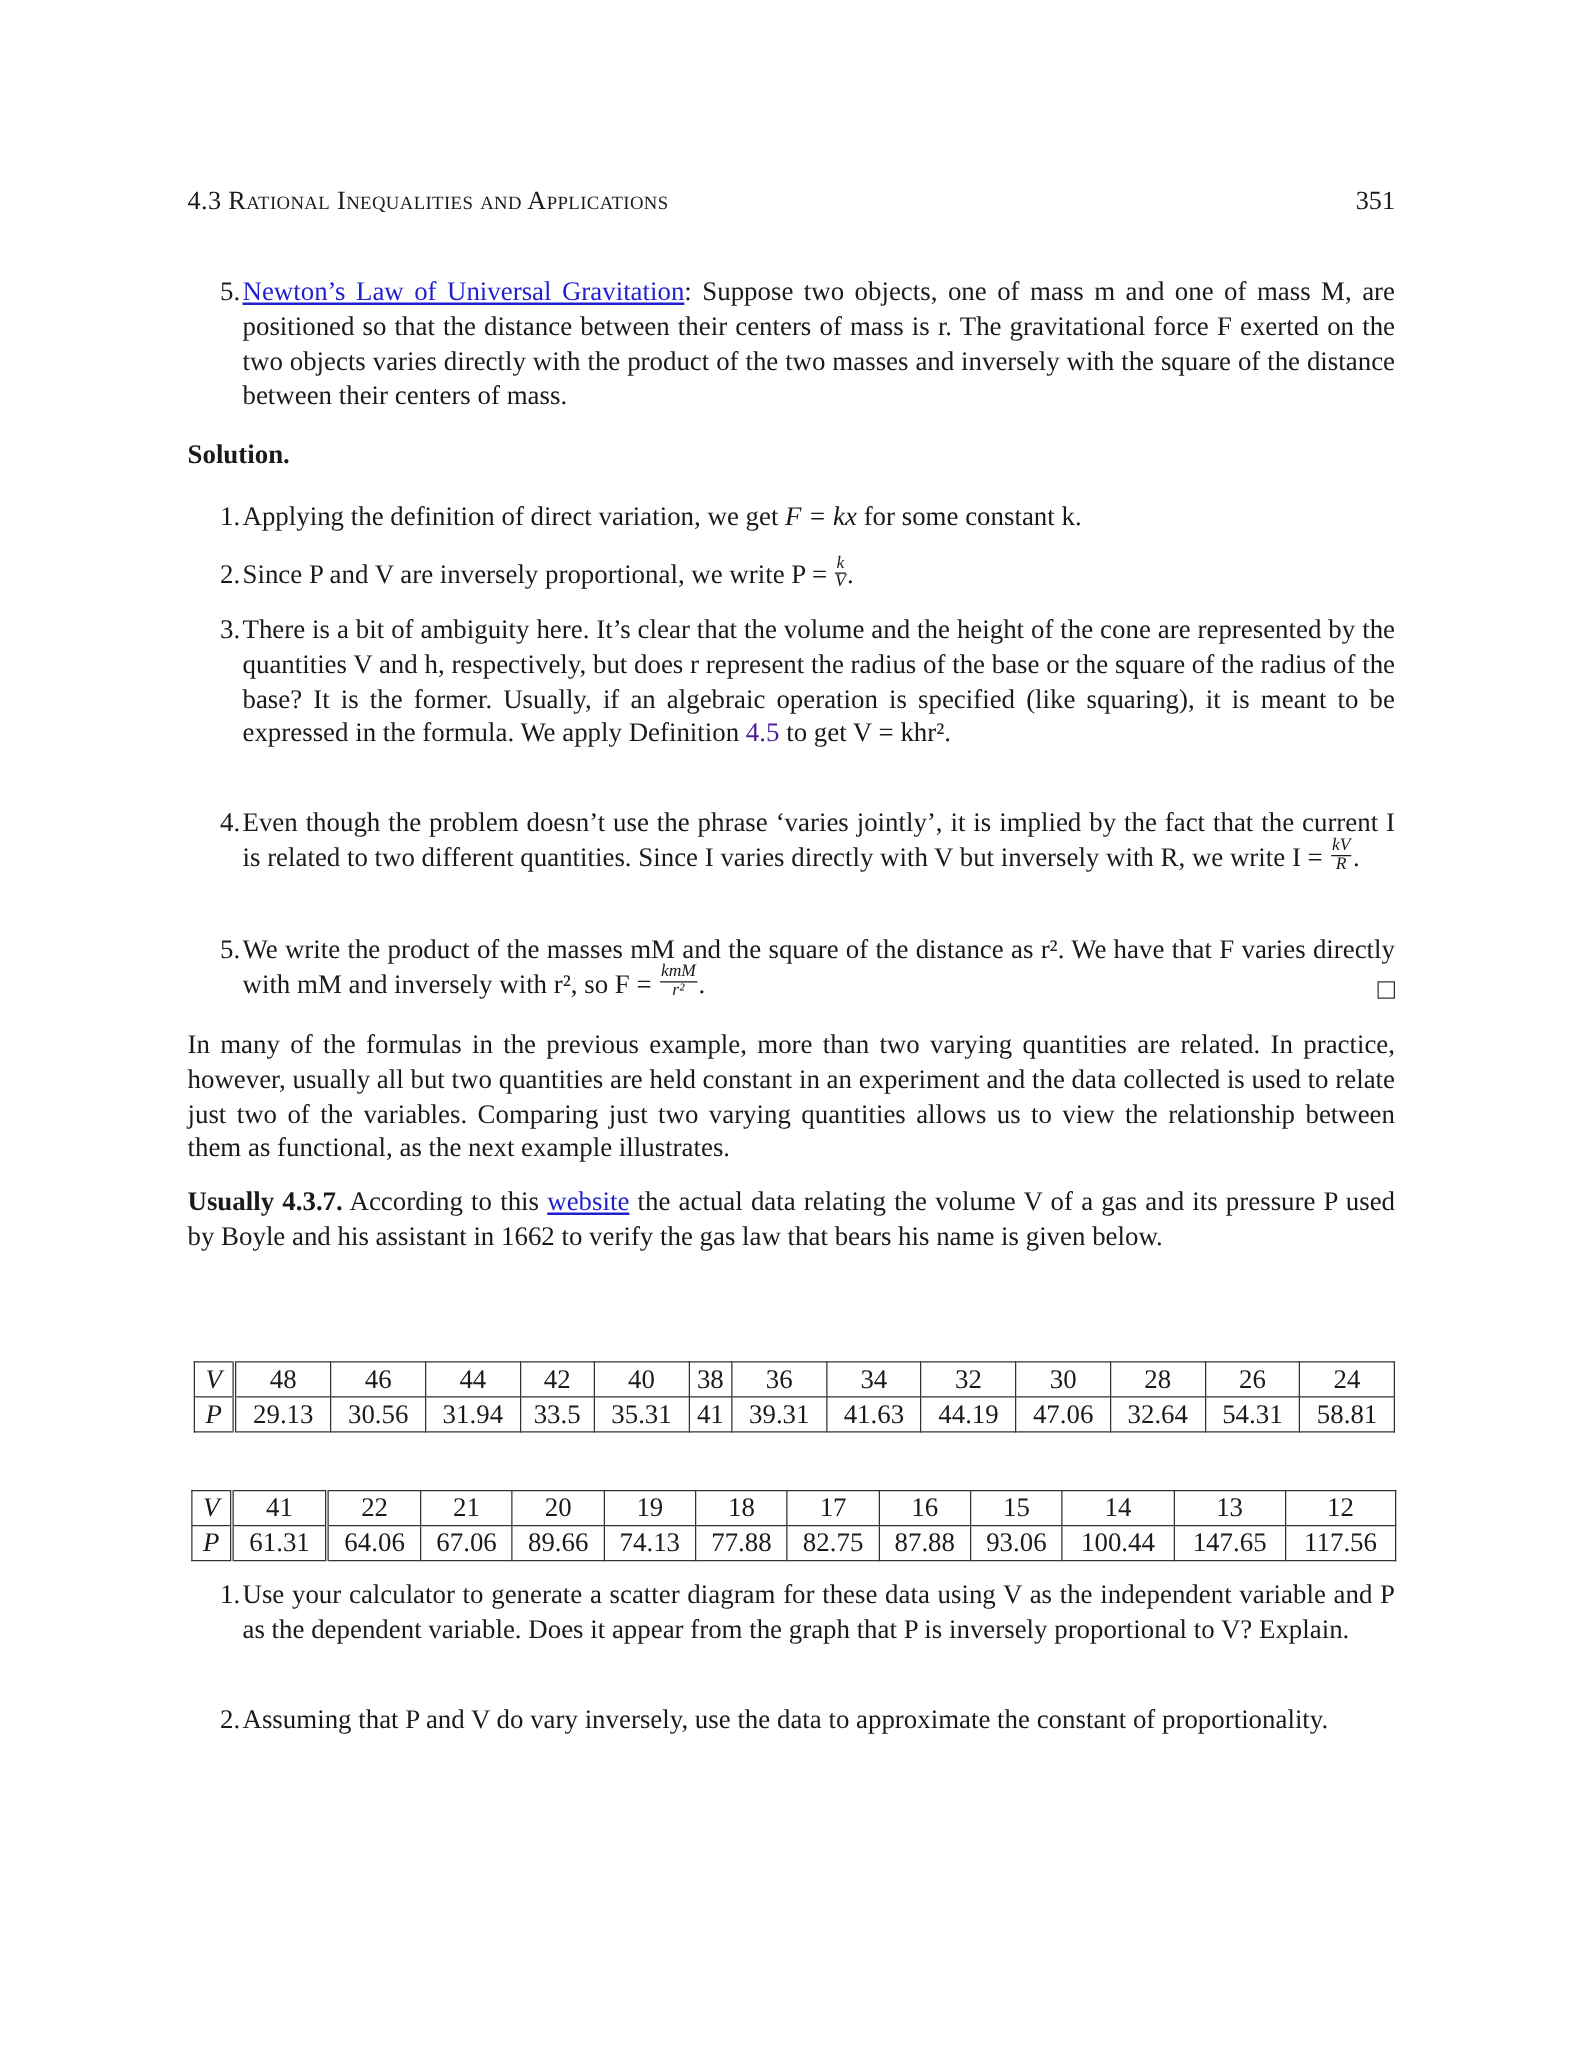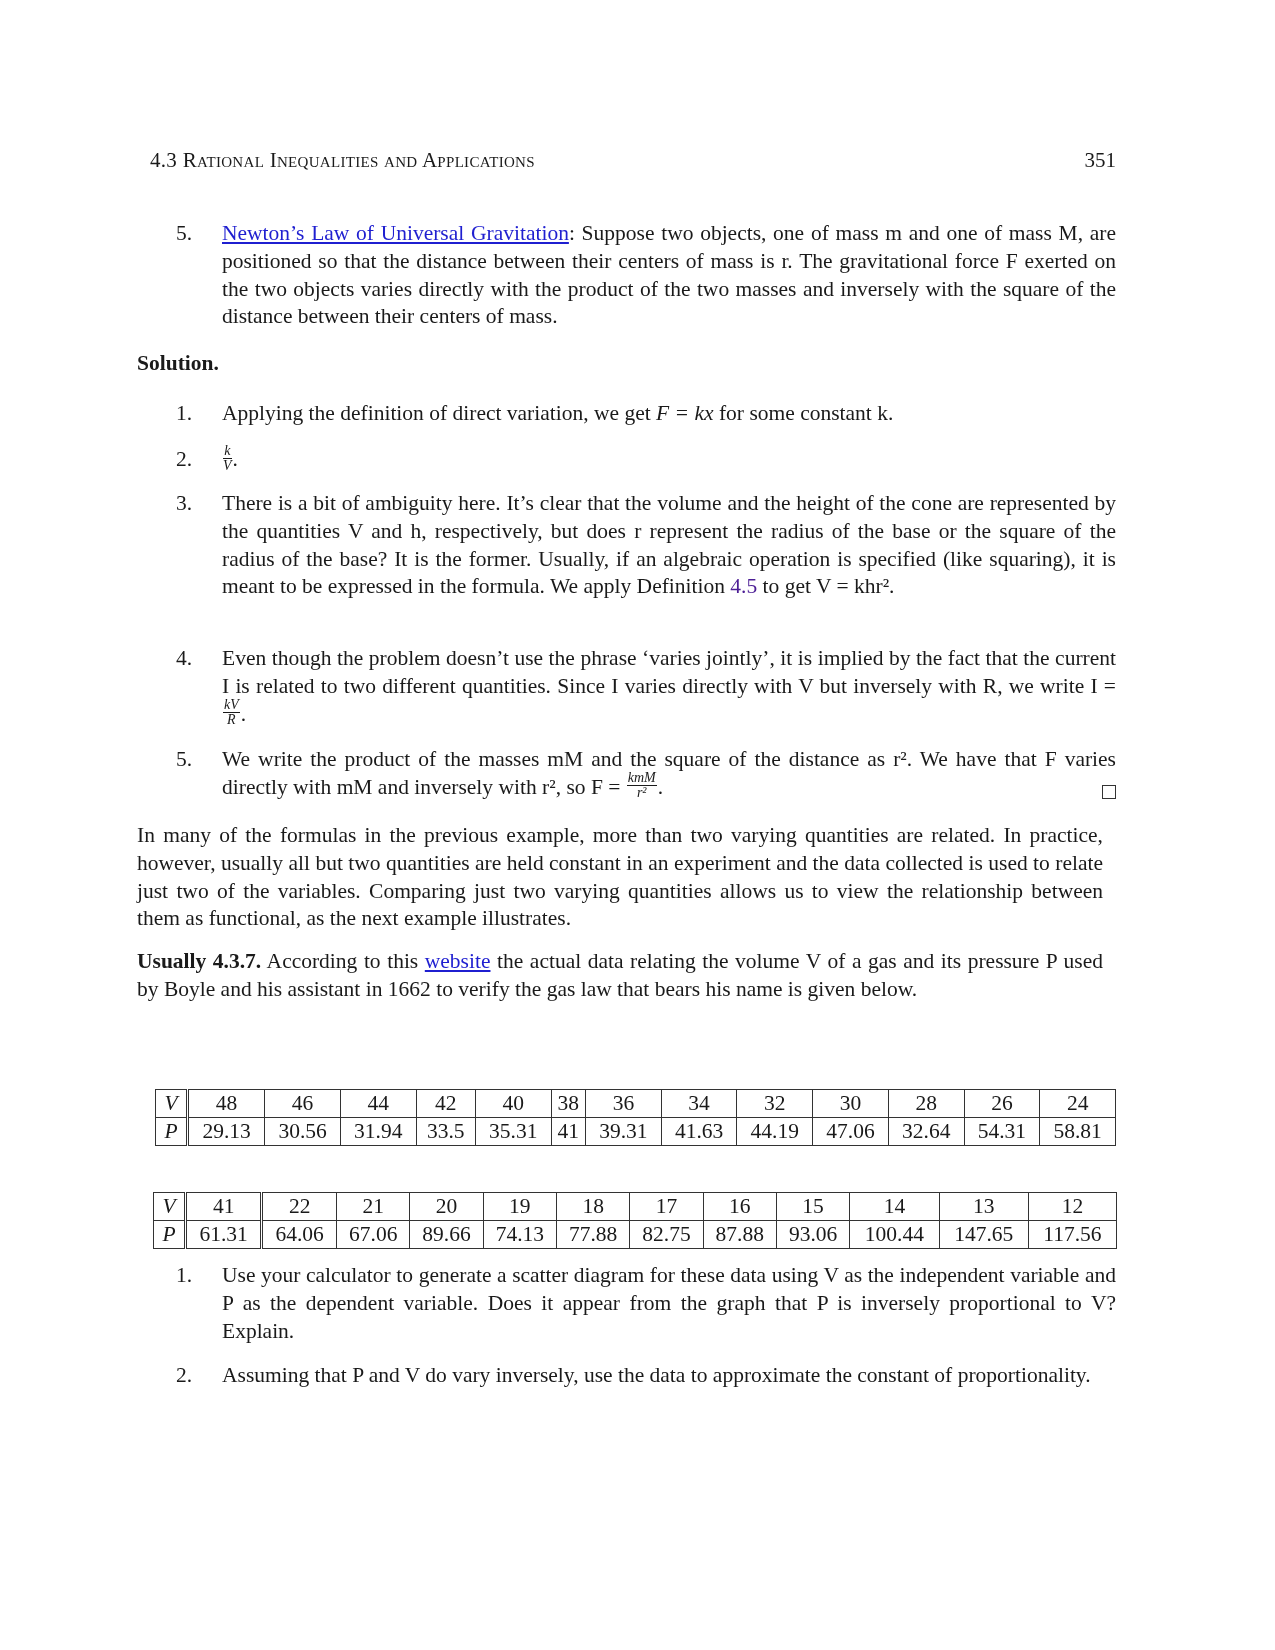--- a/index.html
+++ b/index.html
@@ -4,24 +4,24 @@
 <style>
   html, body { margin:0; padding:0; background:#ffffff; }
   body { width:1275px; height:1650px; position:relative; overflow:hidden;
          font-family:"DejaVu Serif","Liberation Serif",serif; color:#1a1a1a; }
   .page { position:absolute; left:0; top:0; width:1143px; height:1650px;text-decoration:underline; }
   .header { position:absolute; left:150px; top:148px; width:966px; height:28px;
             font-family:"Liberation Serif",serif; font-size:21px; }
   .header .sec { position:absolute; left:0; top:0; font-variant:small-caps; letter-spacing:0.3px; }
   .header .pg { position:absolute; right:0; top:0; }
   .txt { font-family:"Liberation Serif",serif; font-size:21.5px; line-height:27.8px; text-align:justify; }
-  .block { position:absolute; left:137px; width:966px; }
+  .block { position:absolute; left:150px; width:966px; }
   .item { position:absolute; left:176px; width:940px; }
   .item .num { position:absolute; left:0; top:0; }
-  .item .body { margin-left:46px; text-align:justify; }
+  .item .body { margin-left:18px; text-align:justify; }
   .link { color:#1f1fd0; text-decoration:underline; text-underline-offset:2px; }
   .ref { color:#4c1d95; }
   i.m { font-style:italic; }
   .frac { display:inline-block; vertical-align:middle; text-align:center; font-size:14px; line-height:14px; margin:0 1px; position:relative; top:-3px; }
   .frac .nu { display:block; border-bottom:1px solid #1a1a1a; padding:0 1px; font-style:italic; }
   .frac .de { display:block; font-style:italic; }
   .qed { position:absolute; right:0; bottom:4px; width:14px; height:14px; border:1px solid #333; box-sizing:border-box; }
   b.lbl { font-weight:bold; }
   table.dt { position:absolute; border-collapse:collapse; font-family:"Liberation Serif",serif; font-size:21.5px; }
   table.dt td { border:1px solid #333; text-align:center; height:27px; padding:0; }
@@ -47,21 +47,21 @@
     <b class="lbl">Solution.</b>
   </div>
 
   <div class="item txt" style="top:400px;">
     <span class="num">1.</span>
     <div class="body"><span>Applying the definition of direct variation, we get </span><i class="m">F = kx</i><span> for some constant k.</span></div>
   </div>
 
   <div class="item txt" style="top:446px;">
     <span class="num">2.</span>
-    <div class="body"><span class="frac"><span class="nu">k</span><span class="de">V</span></span><span>.</span></div>
+    <div class="body"><span>Since P and V are inversely proportional, we write P = </span><span class="frac"><span class="nu">k</span><span class="de">V</span></span><span>.</span></div>
   </div>
 
   <div class="item txt" style="top:490px;">
     <span class="num">3.</span>
     <div class="body"><span>There is a bit of ambiguity here. It’s clear that the volume and the height of the cone are represented by the quantities V and h, respectively, but does r represent the radius of the base or the square of the radius of the base? It is the former. Usually, if an algebraic operation is specified (like squaring), it is meant to be expressed in the formula. We apply Definition </span><a class="ref">4.5</a><span> to get V = khr².</span></div>
   </div>
 
   <div class="item txt" style="top:645px;">
     <span class="num">4.</span>
     <div class="body"><span>Even though the problem doesn’t use the phrase ‘varies jointly’, it is implied by the fact that the current I is related to two different quantities. Since I varies directly with V but inversely with R, we write I = </span><span class="frac"><span class="nu">kV</span><span class="de">R</span></span><span>.</span></div>

